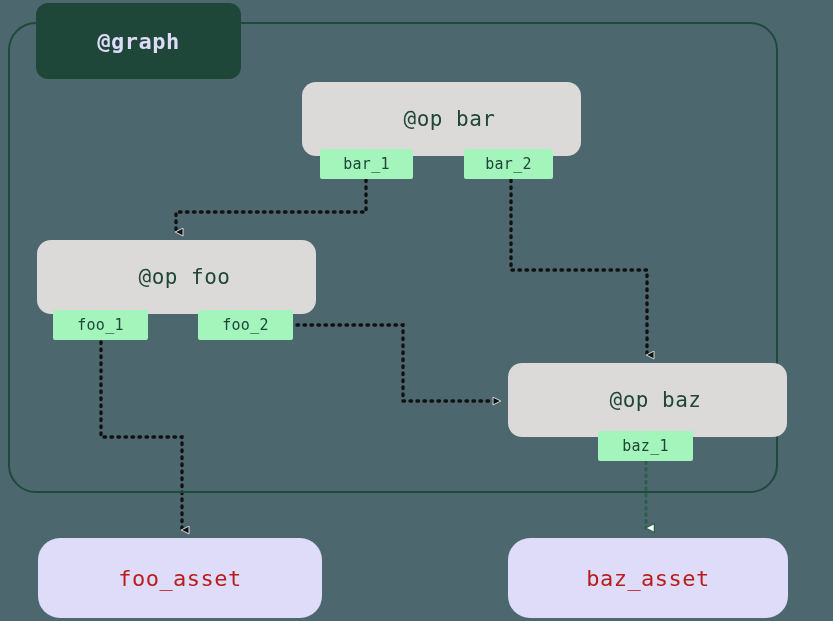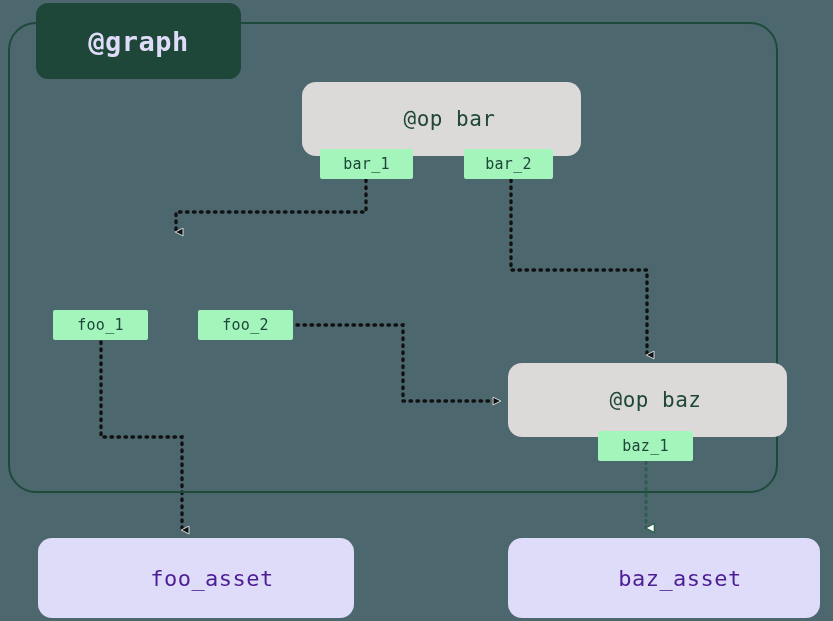--- a/index.html
+++ b/index.html
@@ -42,21 +42,21 @@
     left: 36px;
     top: 3px;
     width: 205px;
     height: 76px;
     background: #1e4639;
     border-radius: 12px;
     display: flex;
     align-items: center;
     justify-content: center;
     color: #dedcf8;
-    font-size: 27px;
+    font-size: 22px;
     font-weight: bold;
     letter-spacing: 0.5px;
     z-index: 6;
   }
 
   
   .op-node {
     position: absolute;
     z-index: 4;
   }
@@ -88,29 +88,28 @@
     color: #1e4639;
     font-size: 15px;
     letter-spacing: 0.3px;
     z-index: 5;
   }
 
   
   .asset-node {
     position: absolute;
     background: #dedcf8;
-    border-radius: 14px;
+    border-radius: 22px;
     display: flex;
     align-items: center;
     justify-content: center;
-    color: #4c1d95;
+    color: #b91c1c;
     font-size: 22px;
     letter-spacing: 0.5px;
     z-index: 4;
-    padding-left: 32px;
   }
 
   
   #node-bar   { left: 302px; top: 82px;  width: 279px; height: 74px; }
   #port-bar-1 { left: 320px; top: 149px; width: 93px; }
   #port-bar-2 { left: 464px; top: 149px; width: 89px; }
 
   #node-foo   { left: 37px;  top: 240px; width: 279px; height: 74px; }
   #port-foo-1 { left: 53px;  top: 310px; width: 95px; }
   #port-foo-2 { left: 198px; top: 310px; width: 95px; }
@@ -160,20 +159,25 @@
       <span>@op bar</span>
     </div>
   </div>
   <div class="port" id="port-bar-1">
     <span>bar_1</span>
   </div>
   <div class="port" id="port-bar-2">
     <span>bar_2</span>
   </div>
 
+  <div class="op-node" id="node-foo">
+    <div class="op-body">
+      <span>@op foo</span>
+    </div>
+  </div>
   <div class="port" id="port-foo-1">
     <span>foo_1</span>
   </div>
   <div class="port" id="port-foo-2">
     <span>foo_2</span>
   </div>
 
   <div class="op-node" id="node-baz">
     <div class="op-body">
       <span>@op baz</span>

